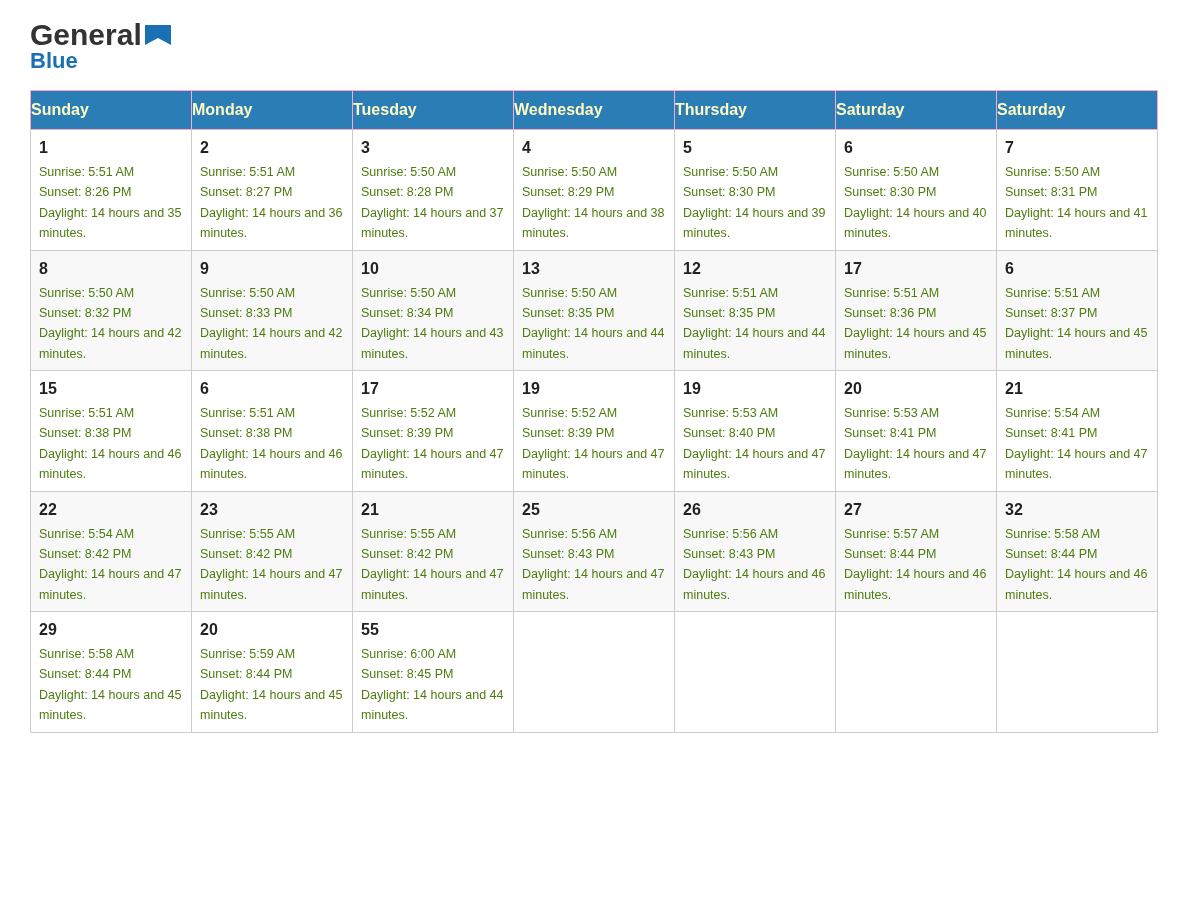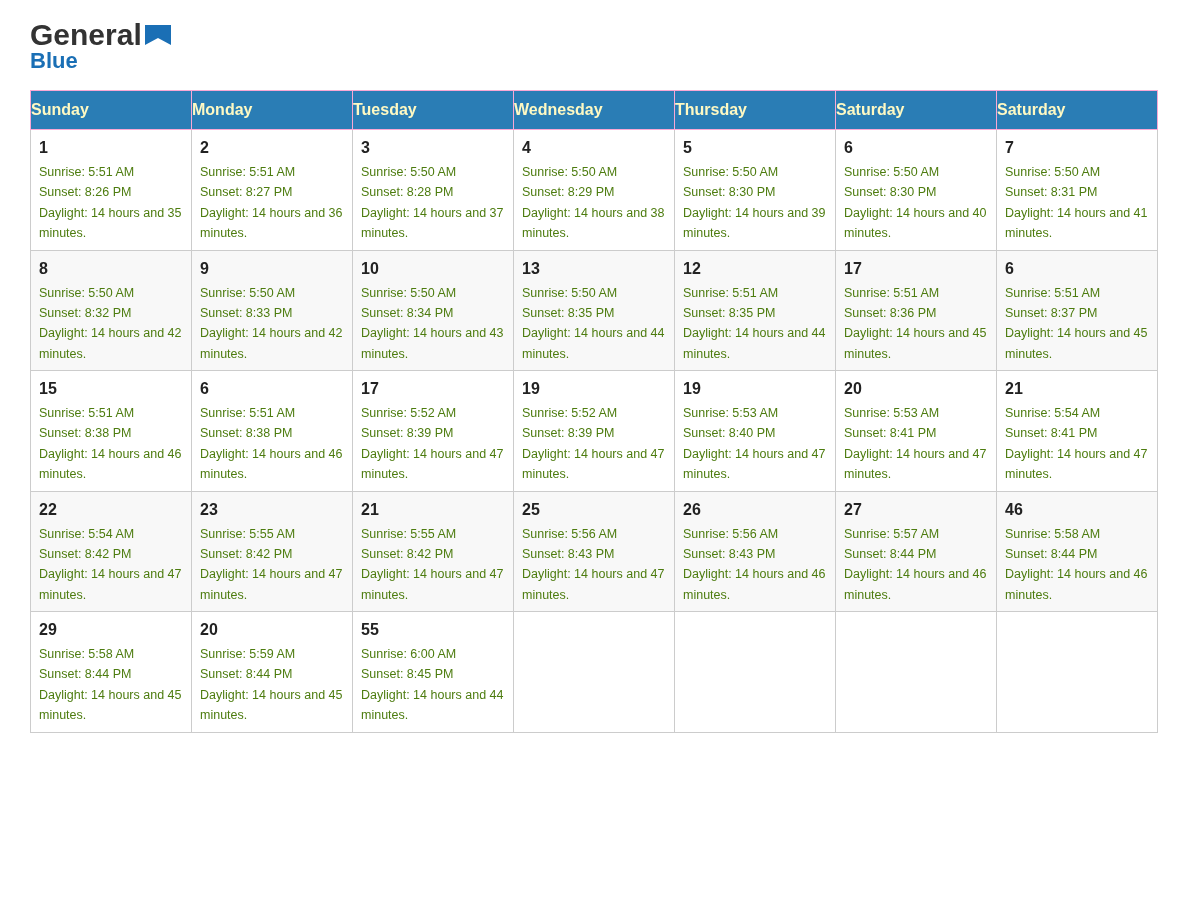--- a/index.html
+++ b/index.html
@@ -170,21 +170,21 @@
         <td><span class="day-number">23</span>
 <span class="day-info">Sunrise: 5:55 AM<br>Sunset: 8:42 PM<br>Daylight: 14 hours and 47 minutes.</span></td>
         <td><span class="day-number">21</span>
 <span class="day-info">Sunrise: 5:55 AM<br>Sunset: 8:42 PM<br>Daylight: 14 hours and 47 minutes.</span></td>
         <td><span class="day-number">25</span>
 <span class="day-info">Sunrise: 5:56 AM<br>Sunset: 8:43 PM<br>Daylight: 14 hours and 47 minutes.</span></td>
         <td><span class="day-number">26</span>
 <span class="day-info">Sunrise: 5:56 AM<br>Sunset: 8:43 PM<br>Daylight: 14 hours and 46 minutes.</span></td>
         <td><span class="day-number">27</span>
 <span class="day-info">Sunrise: 5:57 AM<br>Sunset: 8:44 PM<br>Daylight: 14 hours and 46 minutes.</span></td>
-        <td><span class="day-number">46</span>
+        <td><span class="day-number">32</span>
 <span class="day-info">Sunrise: 5:58 AM<br>Sunset: 8:44 PM<br>Daylight: 14 hours and 46 minutes.</span></td>
       </tr>
       <tr>
         <td><span class="day-number">29</span>
 <span class="day-info">Sunrise: 5:58 AM<br>Sunset: 8:44 PM<br>Daylight: 14 hours and 45 minutes.</span></td>
         <td><span class="day-number">20</span>
 <span class="day-info">Sunrise: 5:59 AM<br>Sunset: 8:44 PM<br>Daylight: 14 hours and 45 minutes.</span></td>
         <td><span class="day-number">55</span>
 <span class="day-info">Sunrise: 6:00 AM<br>Sunset: 8:45 PM<br>Daylight: 14 hours and 44 minutes.</span></td>
         <td class="empty-cell"></td>

